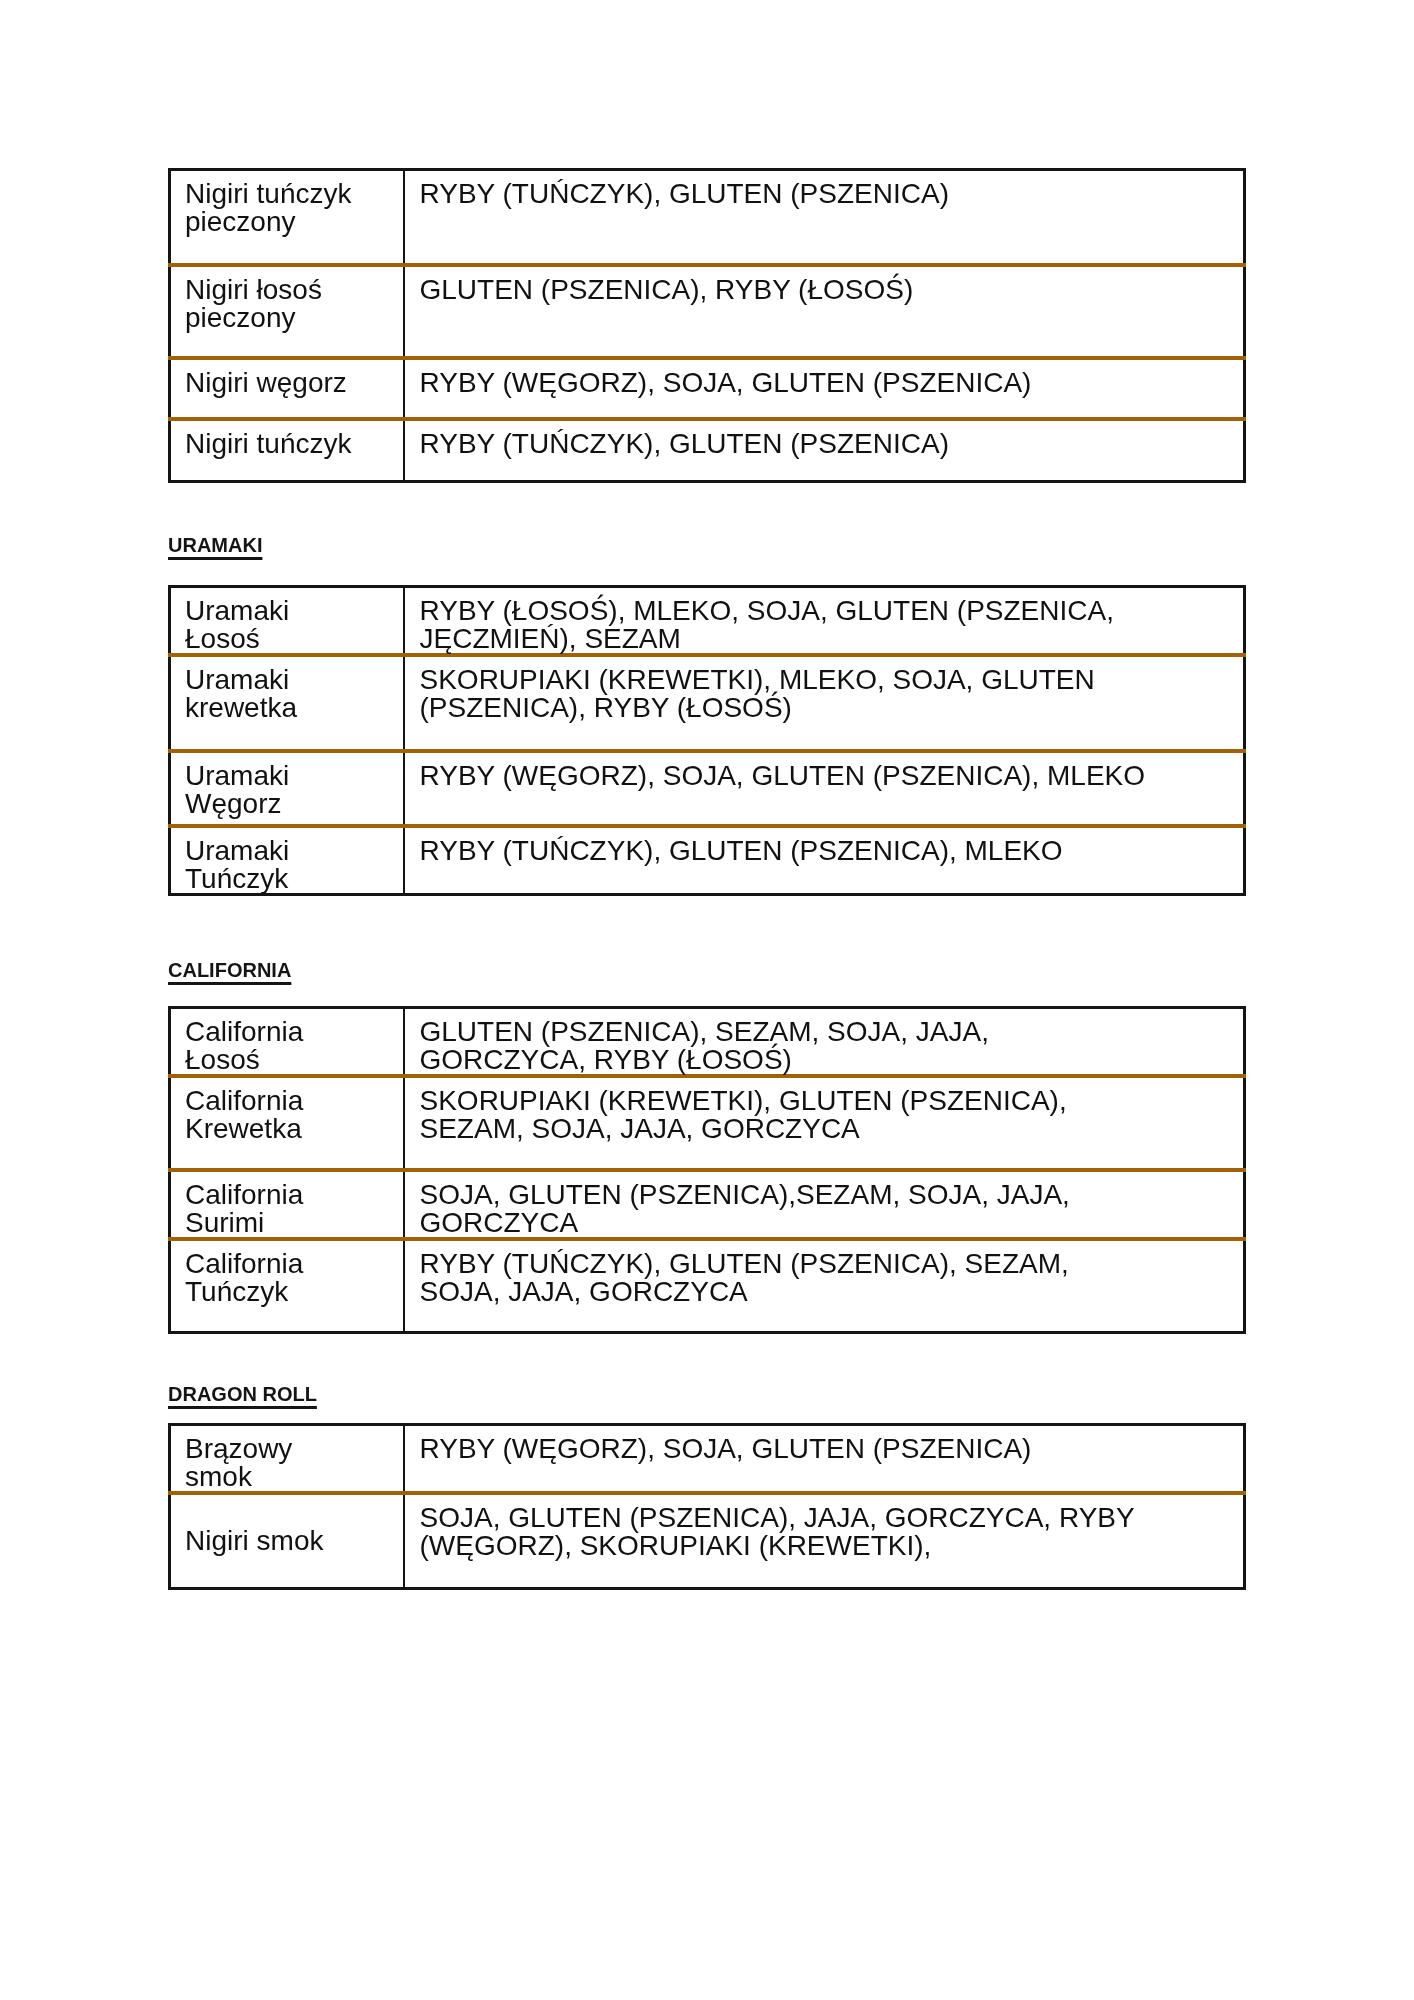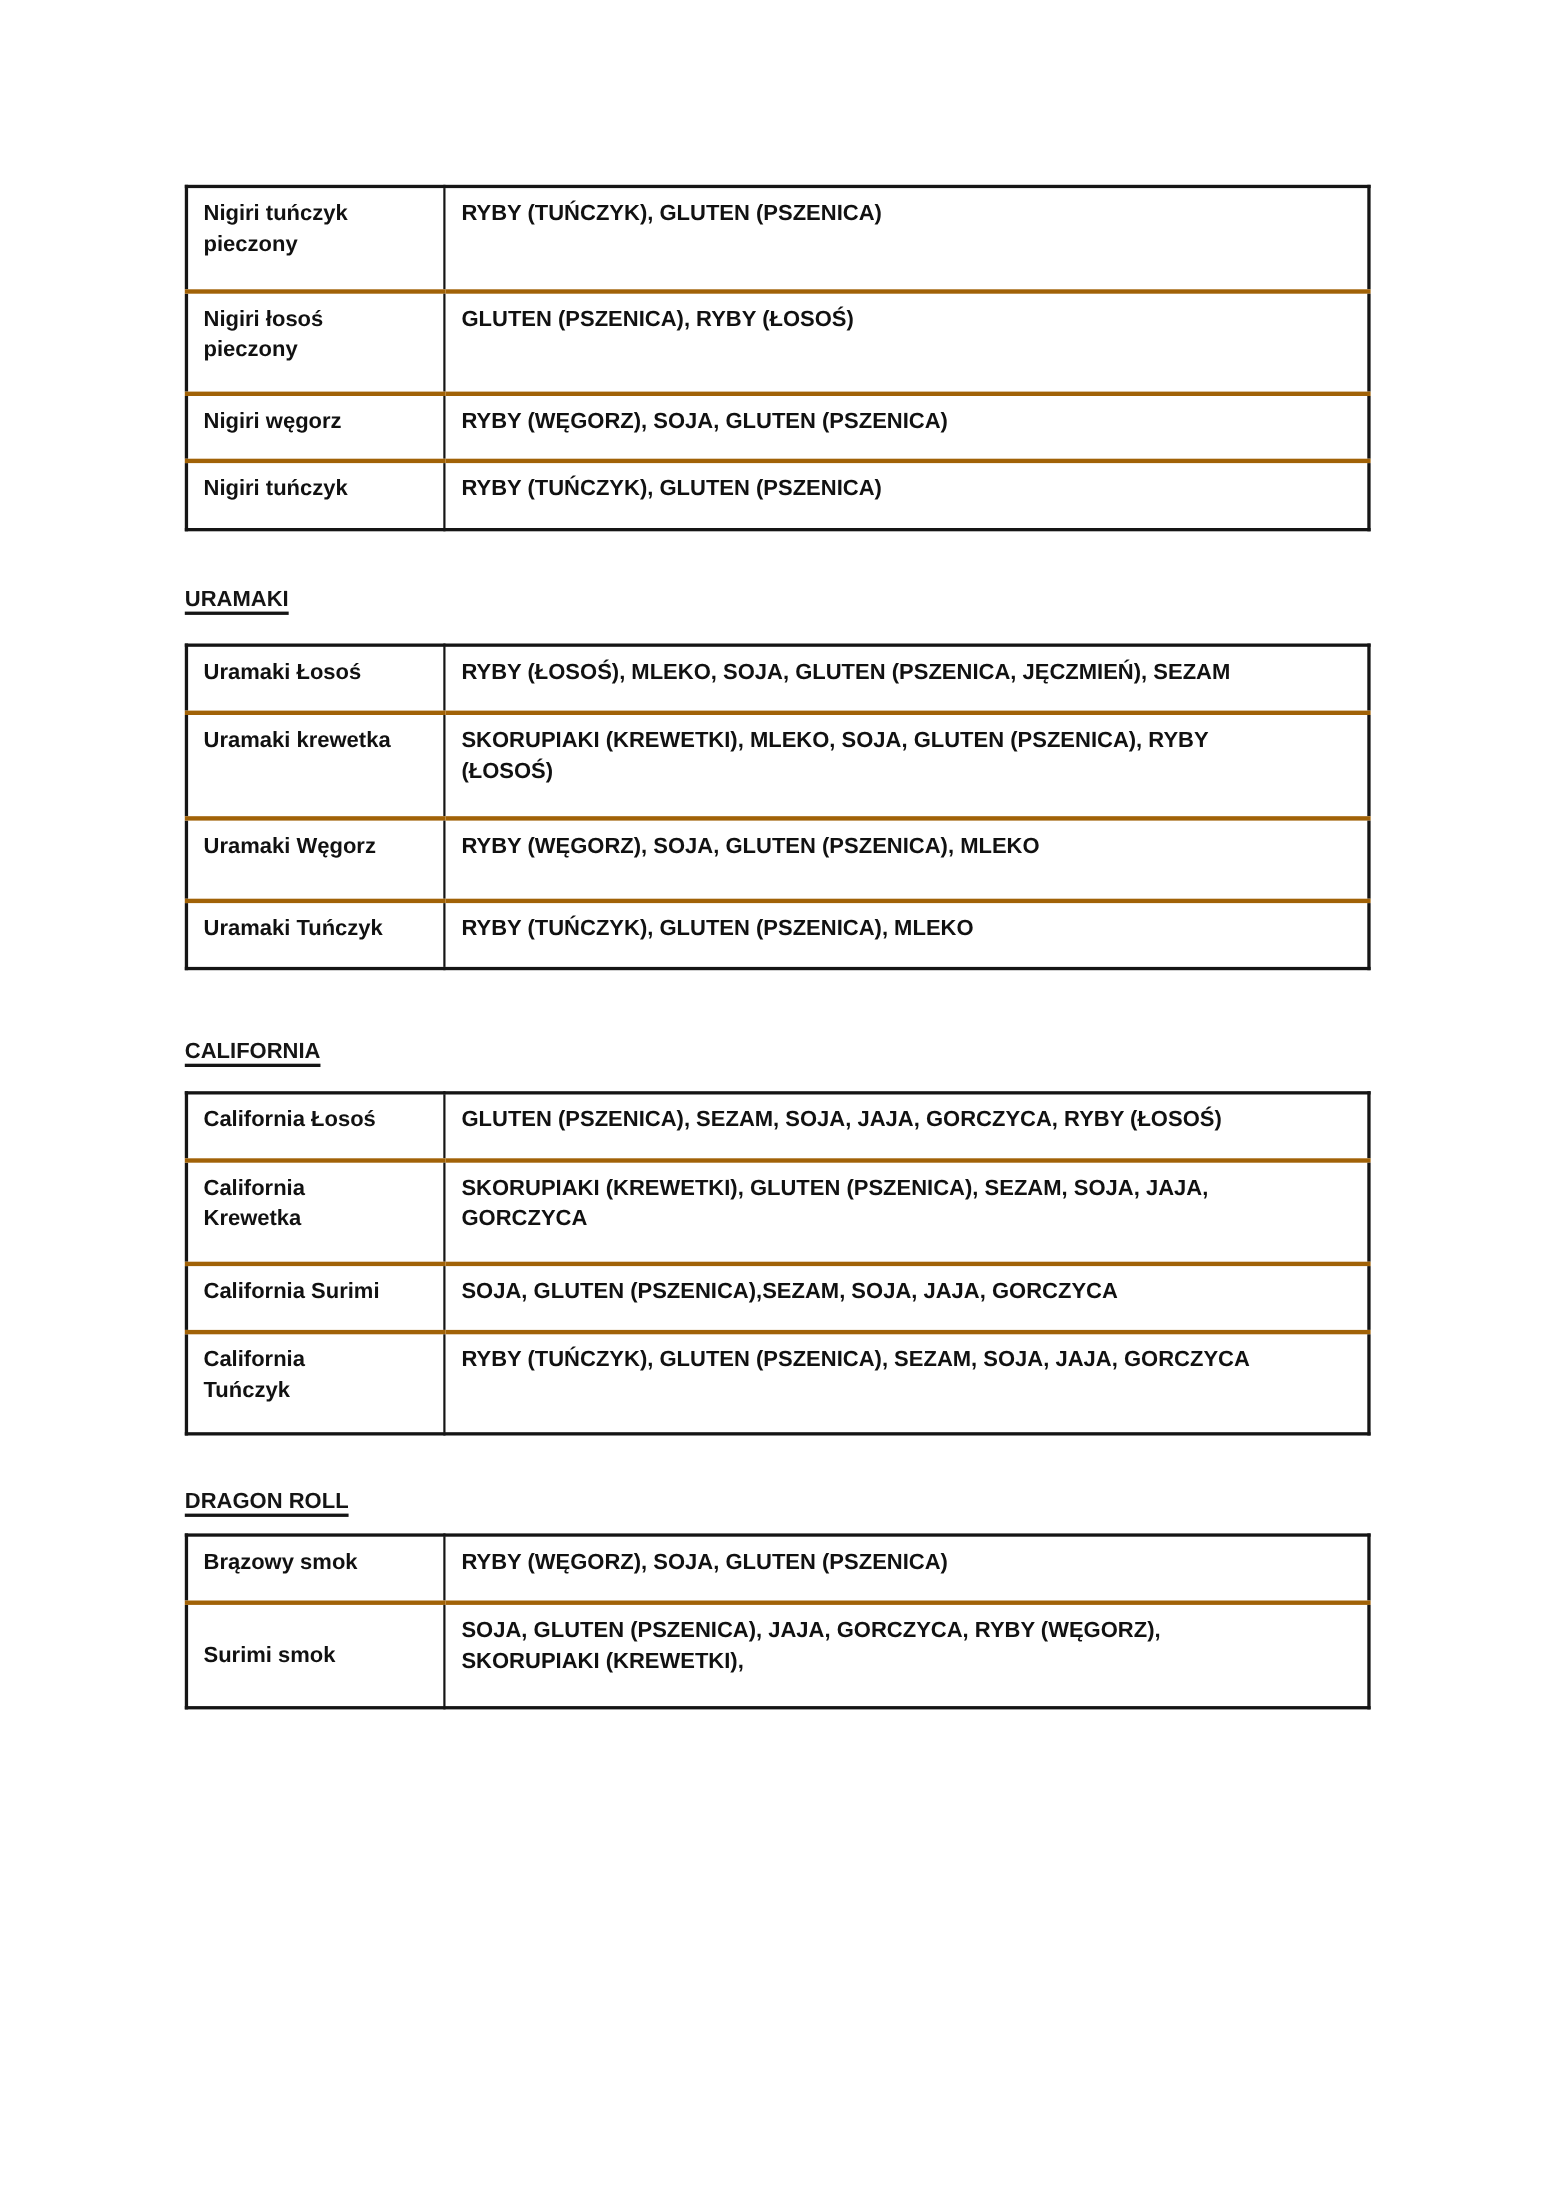--- a/index.html
+++ b/index.html
@@ -20,22 +20,22 @@
   table.allergen-table {
     border-collapse: collapse;
     table-layout: fixed;
     width: 1075px;
     border: 3px solid #151515;
   }
   col.c-name  { width: 234px; }
   col.c-allerg{ width: 841px; }
   td {
     vertical-align: top;
-    font-weight: 700;
-    font-size: 20px;
+    font-weight: 400;
+    font-size: 28px;
     line-height: 28px;
     box-sizing: border-box;
     word-spacing: 0px;
   }
   td.name-cell {
     border-right: 2px solid #151515;
     padding: 9px 42px 0 14px;
   }
   td.allerg-cell {
     padding: 9px 92px 0 15px;
@@ -153,19 +153,19 @@
     <colgroup>
         <col class="c-name">
         <col class="c-allerg">
       </colgroup>
     <tbody>
         <tr class="r1">
       <td class="name-cell"><span>Brązowy smok</span></td>
       <td class="allerg-cell"><span>RYBY (WĘGORZ), SOJA, GLUTEN (PSZENICA)</span></td>
     </tr>
     <tr class="r2 v-center">
-      <td class="name-cell"><span>Surimi smok</span></td>
+      <td class="name-cell"><span>Nigiri smok</span></td>
       <td class="allerg-cell"><span>SOJA, GLUTEN (PSZENICA), JAJA, GORCZYCA, RYBY (WĘGORZ), SKORUPIAKI (KREWETKI),</span></td>
     </tr>
   </tbody>
     </table>
 
 </div>
 
 </body></html>

